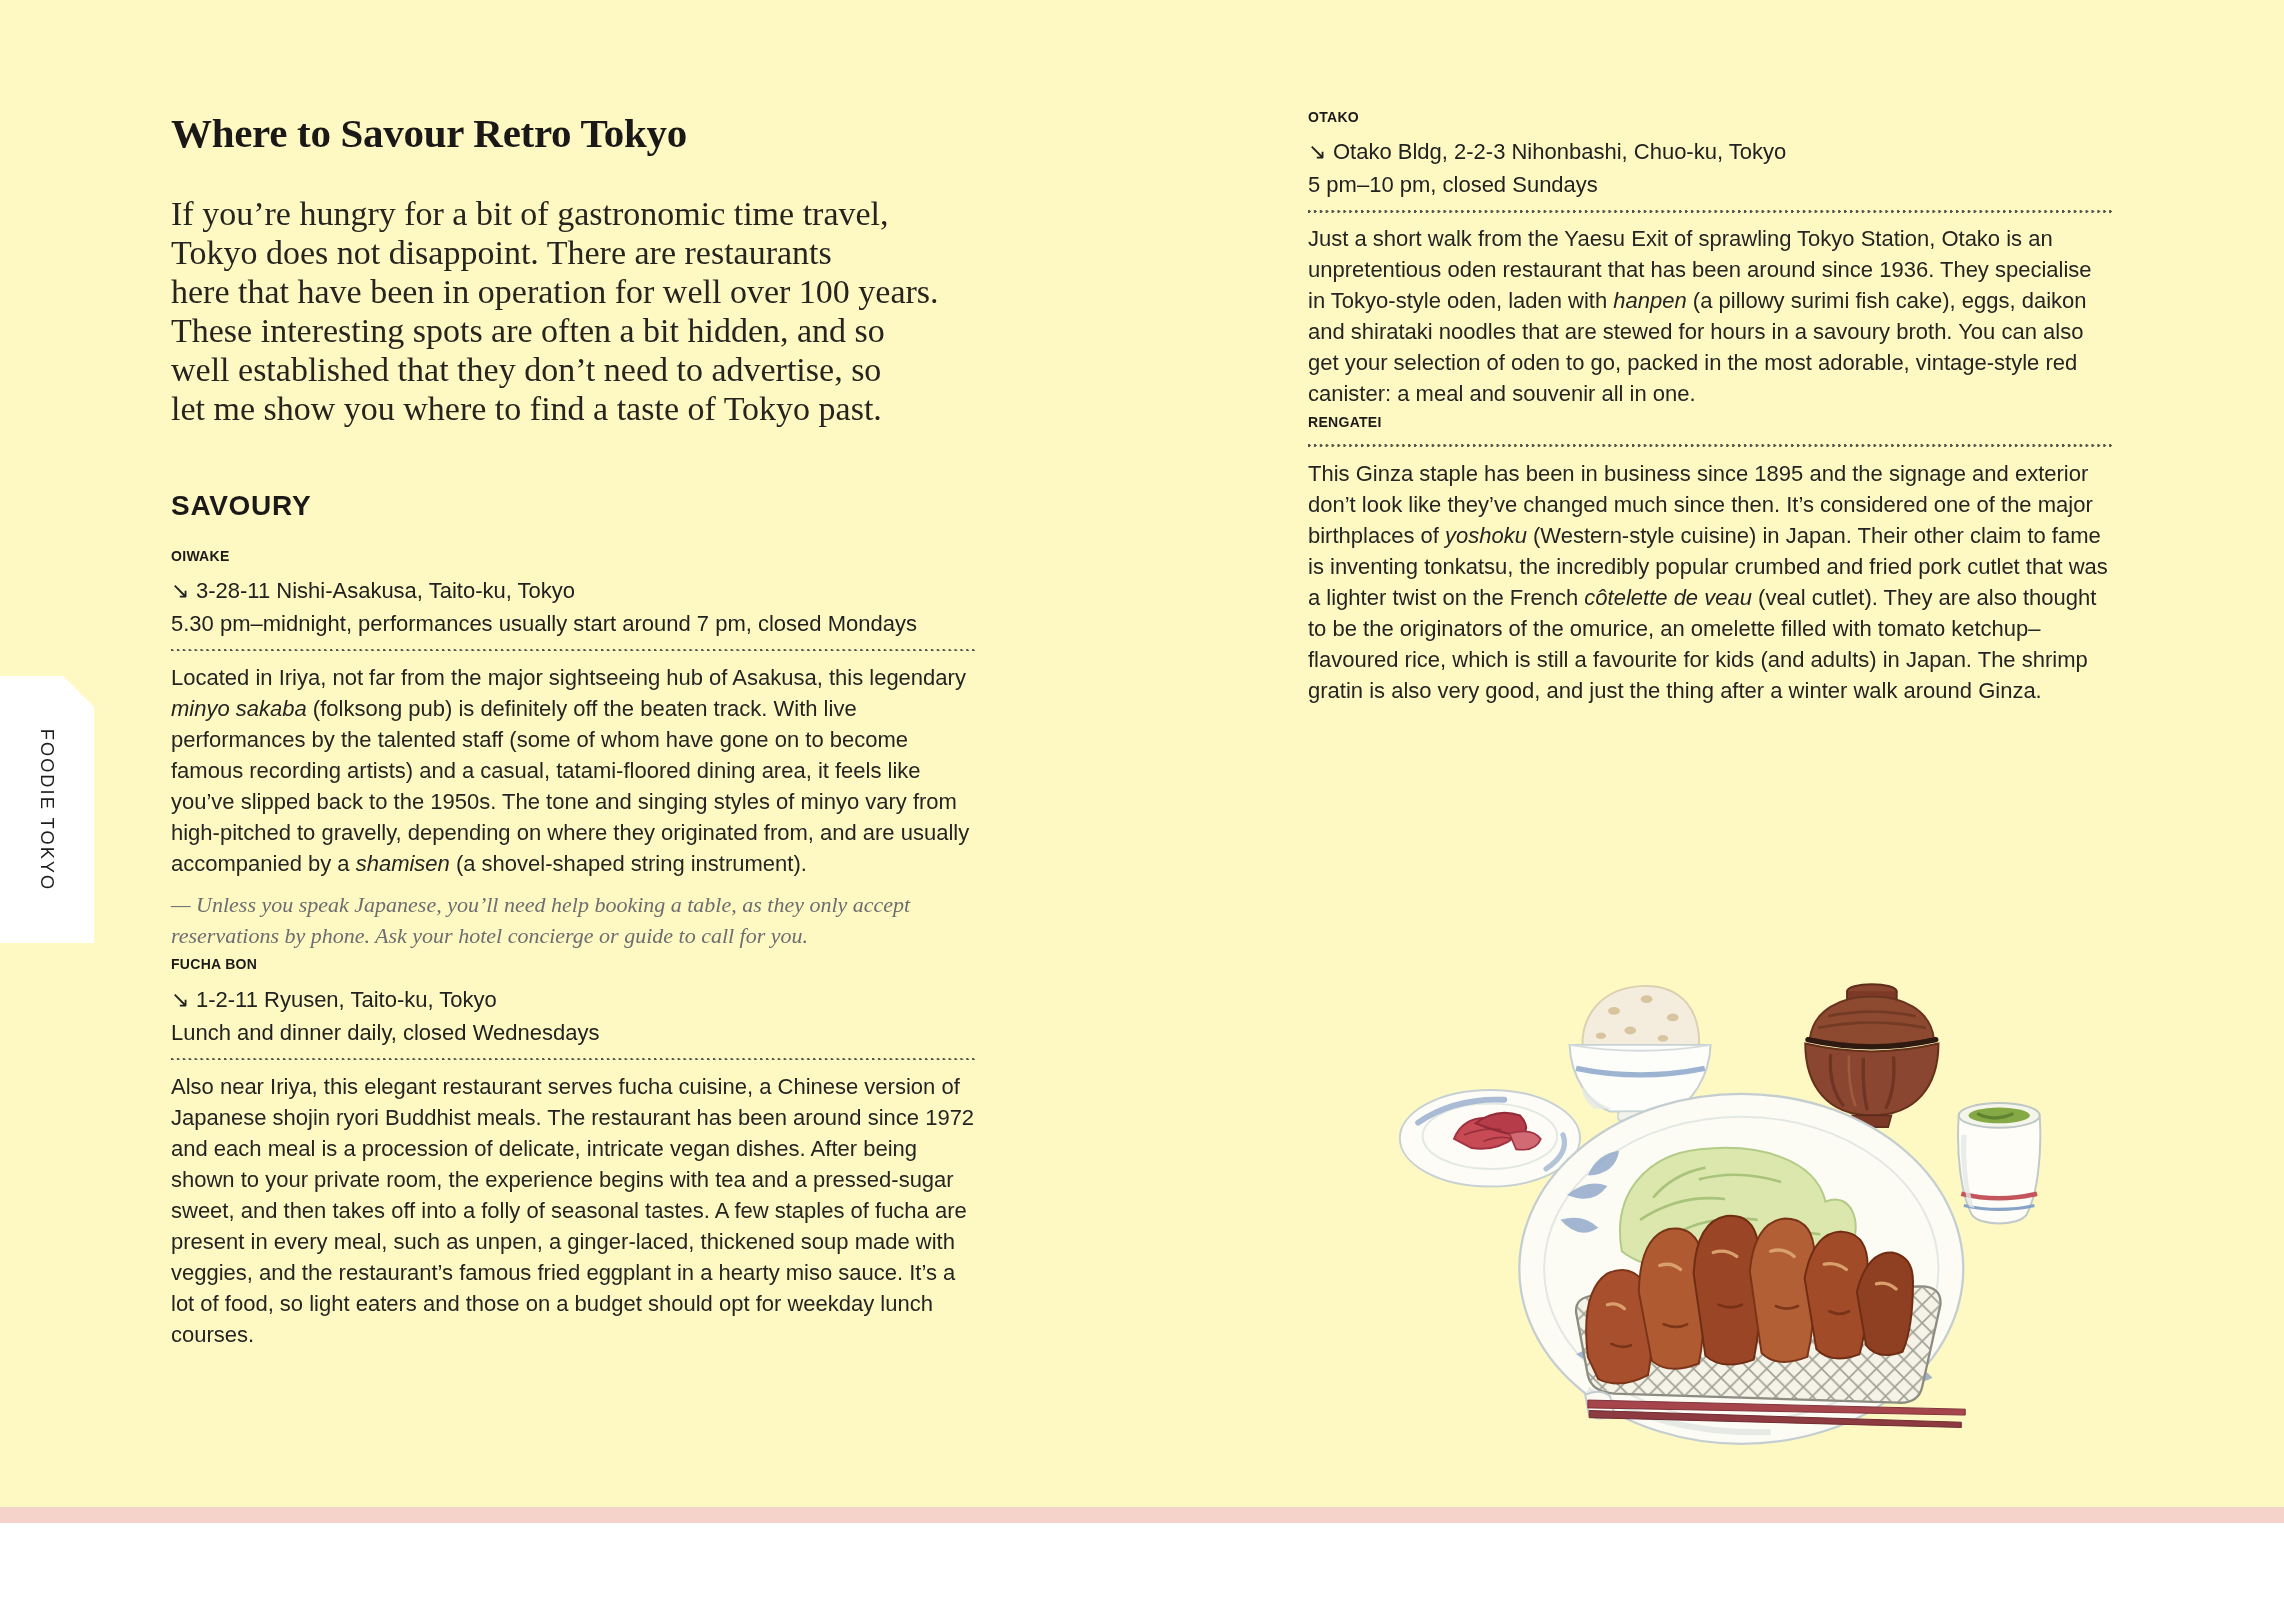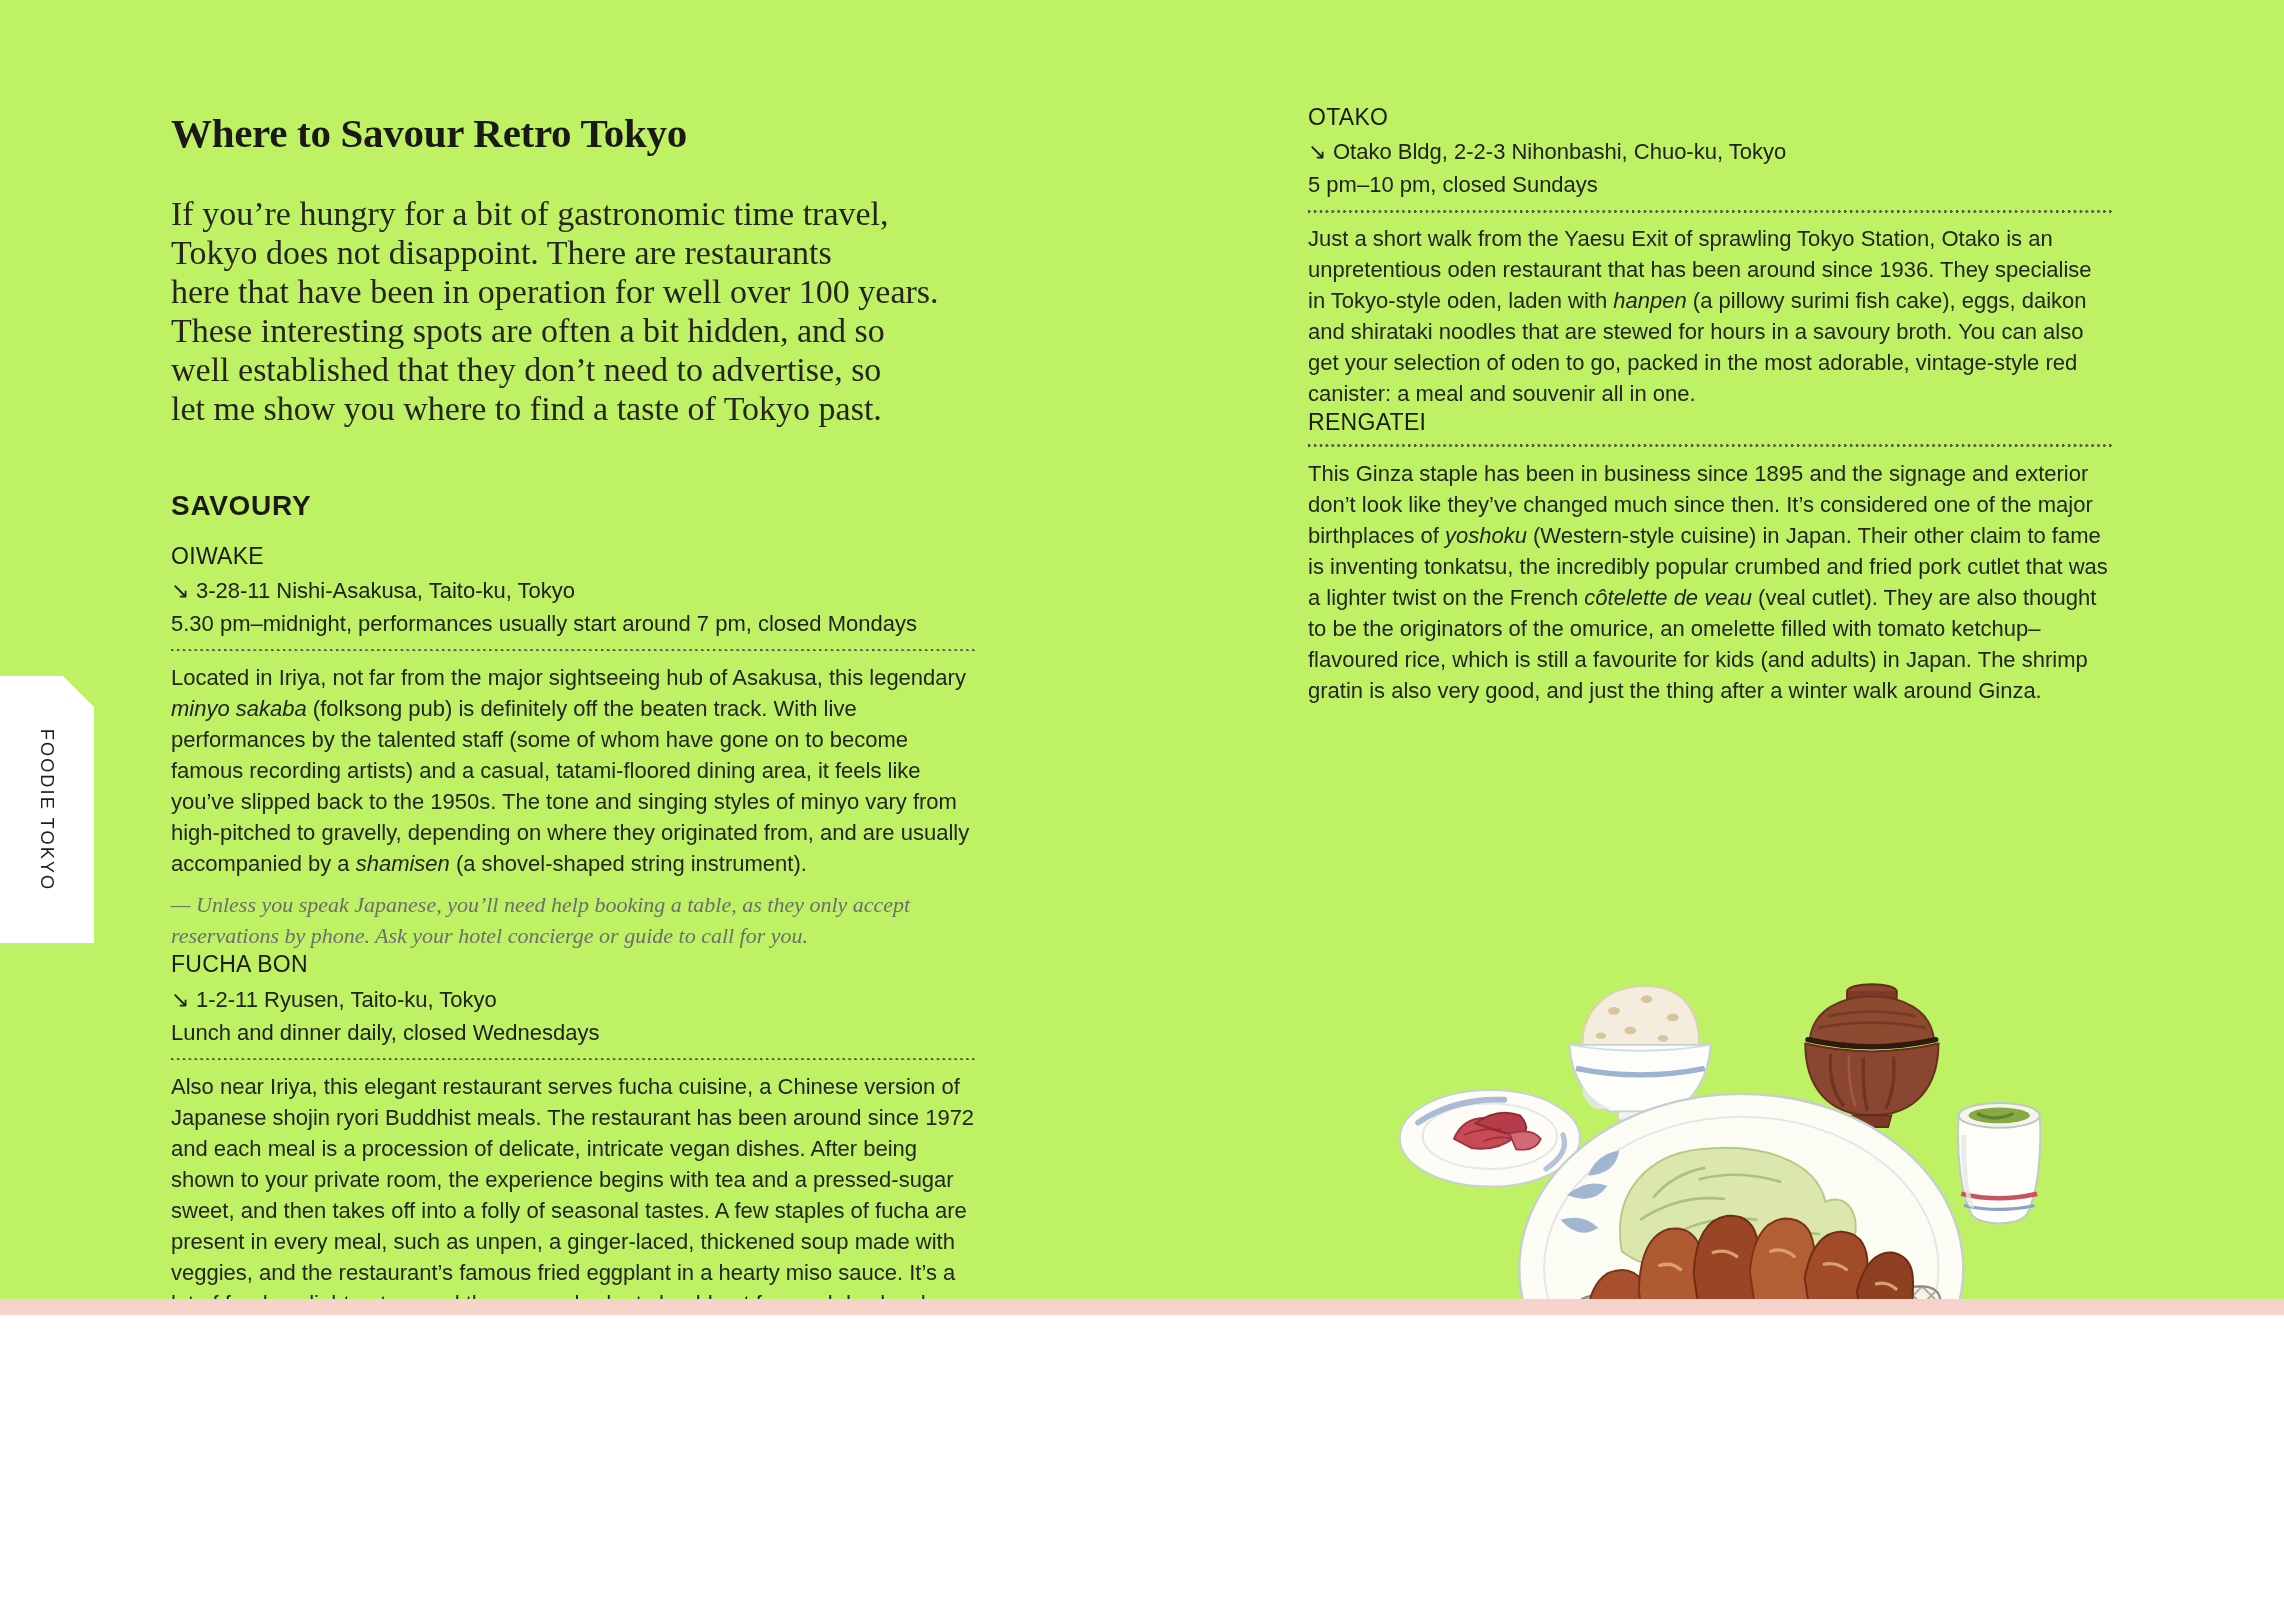--- a/index.html
+++ b/index.html
@@ -1,31 +1,31 @@
 <!DOCTYPE html>
 <html style="font-size:10.5px"><head>
 <meta charset="utf-8">
 <style>
   html,body{margin:0;padding:0;}
-  .page{position:relative;width:2284px;height:1315px;background:#bef264;overflow:hidden;
+  .page{position:relative;width:2284px;height:1523px;background:#fef9c3;overflow:hidden;
         font-family:"Liberation Sans",sans-serif;color:#262624;}
   .bottom-strip{position:absolute;left:0;bottom:0;width:100%;height:15.7px;background:#f5d3ca;}
 
   
   .col{position:absolute;width:806px;}
   .col-left{left:171px;top:110px;}
   .col-right{left:1308px;top:91px;}
 
   .page-title{font-family:"Liberation Serif",serif;font-weight:700;font-size:41px;line-height:47px;
               color:#1a1918;margin:0;letter-spacing:-0.3px;}
   .intro{font-family:"Liberation Serif",serif;font-size:34px;line-height:39px;color:#27241f;
          margin-top:37px;}
   .section-header{font-size:28px;line-height:34px;font-weight:700;letter-spacing:0.7px;color:#1b1a18;
                   margin-top:61px;}
-  .entry-name{font-size:23px;line-height:26px;font-weight:400;letter-spacing:0.3px;color:#1b1a18;}
+  .entry-name{font-size:14px;line-height:26px;font-weight:700;letter-spacing:0.3px;color:#1b1a18;}
   .mt-entry1{margin-top:19.6px;}
   .mt-entry2{}
   .mt-entry-top{margin-top:13px;}
   .entry-meta{font-size:22px;line-height:33px;margin-top:5.2px;color:#212120;}
   .meta-line .marker{margin-right:6.5px;}
   .dotted-rule{height:2.6px;margin-top:9.1px;
      background-image:radial-gradient(circle at 1.3px 1.3px,#54554c 1.2px,rgba(0,0,0,0) 1.4px);
      background-size:5.9px 2.6px;background-repeat:repeat-x;}
   .entry-body{font-size:22px;line-height:31px;margin-top:10.5px;color:#242422;}
   .entry-note{font-size:22px;line-height:31px;margin-top:10.5px;color:#6c6d70;font-style:italic;font-family:Liberation Serif, serif;}

